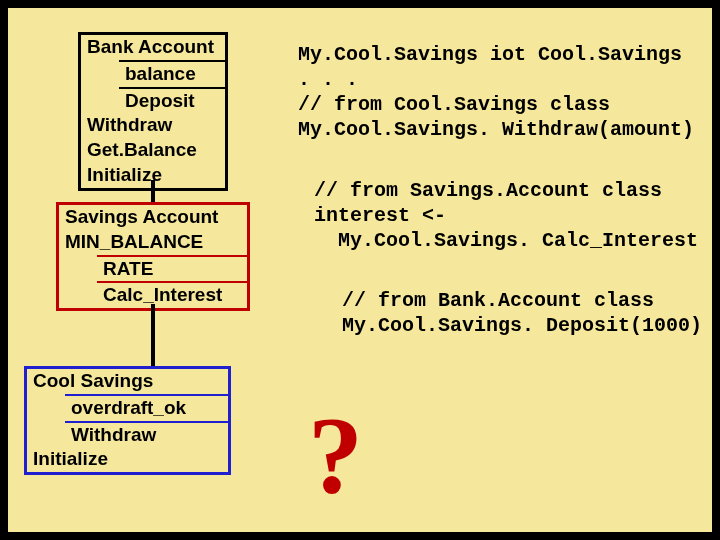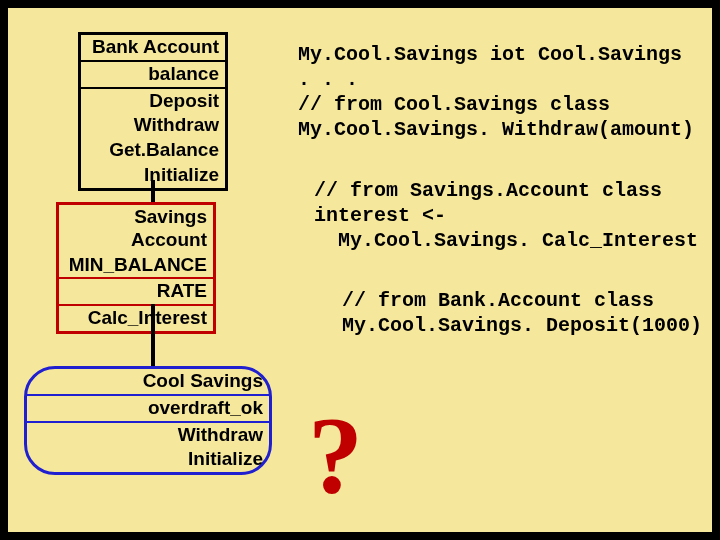--- a/index.html
+++ b/index.html
@@ -8,30 +8,31 @@
     height: 540px;
     background: #f5e89c;
     border: 8px solid #000;
     font-family: Arial, Helvetica, sans-serif;
     position: relative;
   }
   .classbox {
     position: absolute;
     background: #f5e89c;
     border: 3px solid;
-    text-align: right;
+    text-align: left;
   }
   .classbox .row {
     padding: 1px 6px;
     font-weight: bold;
     font-size: 19px;
     line-height: 1.2;
   }
   .classbox .divider {
     border-top: 2px solid;
+    margin-left: 38px;
   }
   .connector {
     position: absolute;
     background: #000;
   }
   .codeblock {
     position: absolute;
     font-family: "Courier New", monospace;
     font-weight: bold;
     font-size: 20px;
@@ -54,30 +55,30 @@
   <div class="row">Bank Account</div>
   <div class="row divider" style="border-color:#000">balance</div>
   <div class="row divider" style="border-color:#000">Deposit</div>
   <div class="row">Withdraw</div>
   <div class="row">Get.Balance</div>
   <div class="row">Initialize</div>
 </div>
 
 <div class="connector" style="left:143px; top:172px; width:4px; height:22px;"></div>
 
-<div class="classbox" style="left:48px; top:194px; width:160px; border-color:#c00000;">
+<div class="classbox" style="left:48px; top:194px; width:194px; border-color:#c00000;">
   <div class="row">Savings Account</div>
   <div class="row">MIN_BALANCE</div>
   <div class="row divider" style="border-color:#c00000">RATE</div>
   <div class="row divider" style="border-color:#c00000">Calc_Interest</div>
 </div>
 
 <div class="connector" style="left:143px; top:296px; width:4px; height:62px;"></div>
 
-<div class="classbox" style="left:16px; top:358px; width:248px; border-color:#2020d0;border-radius:31px;">
+<div class="classbox" style="left:16px; top:358px; width:207px; border-color:#2020d0;">
   <div class="row">Cool Savings</div>
   <div class="row divider" style="border-color:#2020d0">overdraft_ok</div>
   <div class="row divider" style="border-color:#2020d0">Withdraw</div>
   <div class="row">Initialize</div>
 </div>
 
 <div class="codeblock" style="left:290px; top:34px;">My.Cool.Savings iot Cool.Savings
 . . .
 // from Cool.Savings class
 My.Cool.Savings. Withdraw(amount)</div>

